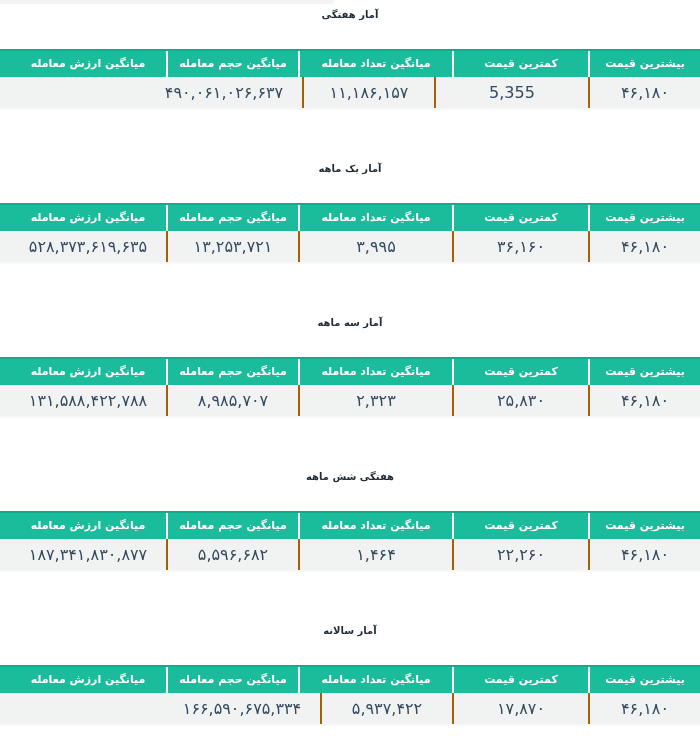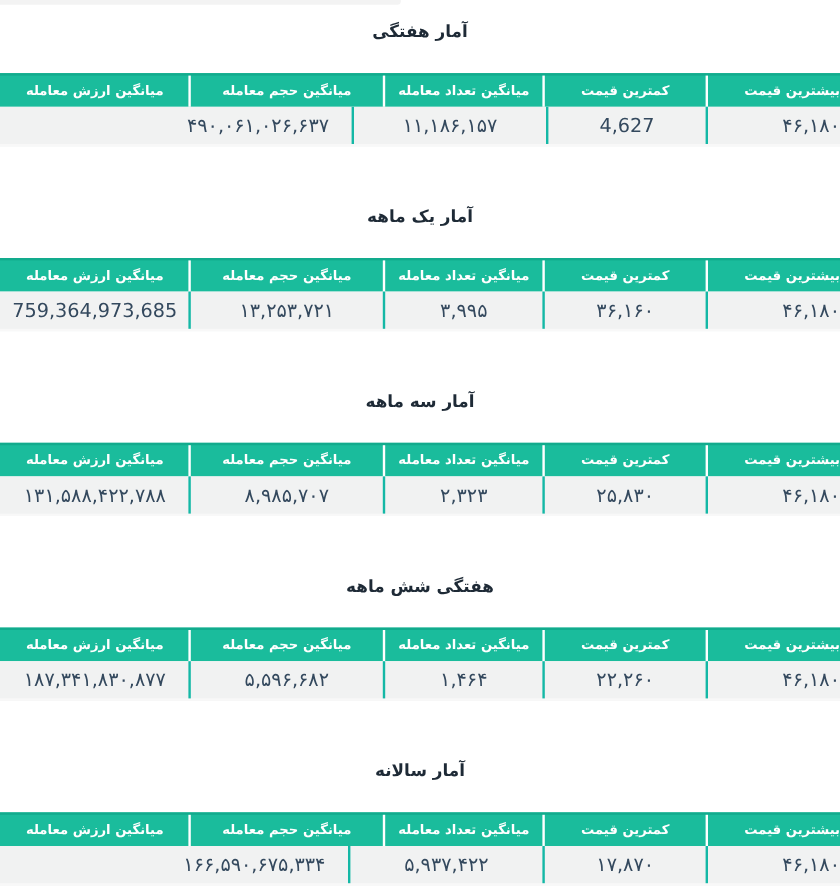--- a/index.html
+++ b/index.html
@@ -8,24 +8,24 @@
     direction:rtl;
     font-family:"DejaVu Sans", sans-serif;
     position:relative;
   }
   .top-strip{
     position:absolute;top:0;left:0;width:334px;height:4px;
     background:#f3f3f3;border-radius:0 0 3px 0;
   }
   .stat-section{width:700px;}
   .section-title{
-    margin:0;padding:15px 0 0 0;
+    margin:0;padding:3px 0 0 0;
     height:22px;line-height:24px;
     text-align:center;
-    font-size:14px;font-weight:bold;color:#1e2a36;
+    font-size:10px;font-weight:bold;color:#1e2a36;
   }
   .stat-section + .stat-section .section-title{padding-top:47px;}
   .tbl{
     width:700px;margin-top:24px;
     display:flex;flex-direction:column;
   }
   .thead{
     display:flex;height:28px;
     background:#1abc9c;
     border-top:2px solid #12ab8d;
@@ -43,46 +43,46 @@
     background:#f1f2f2;
     border-bottom:2px solid #f8f8f8;
     box-sizing:border-box;
   }
   .td{
     box-sizing:border-box;
     color:#34495e;font-size:16px;
     text-align:center;line-height:31px;
     white-space:nowrap;overflow:hidden;
   }
-  .td:not(:last-child){border-left:2px solid #14b8a6;}
+  .td:not(:last-child){border-left:2px solid #a16207;}
   
-  .c0{width:112px;text-align:right;}
+  .c0{width:112px;}
   .c1{width:136px;}
-  .c2{width:133px;}
-  .c3{width:162px;}
+  .c2{width:154px;}
+  .c3{width:132px;}
   .c4{width:156px;}
 </style>
 </head>
 <body>
 
 <div class="top-strip"></div>
 
 <section class="stat-section">
   <h2 class="section-title">آمار هفتگی</h2>
   <div class="tbl">
     <div class="thead">
       <div class="th c0">بیشترین قیمت</div>
       <div class="th c1">کمترین قیمت</div>
       <div class="th c2">میانگین تعداد معامله</div>
       <div class="th c3">میانگین حجم معامله</div>
       <div class="th c4">میانگین ارزش معامله</div>
     </div>
     <div class="trow">
       <div class="td c0">۴۶,۱۸۰</div>
-      <div class="td c2">4,627</div>
+      <div class="td c2">5,355</div>
       <div class="td c3">۱۱,۱۸۶,۱۵۷</div>
       <div class="td c4">۴۹۰,۰۶۱,۰۲۶,۶۳۷</div>
     </div>
   </div>
 </section>
 
 <section class="stat-section">
   <h2 class="section-title">آمار یک ماهه</h2>
   <div class="tbl">
     <div class="thead">
@@ -90,21 +90,21 @@
       <div class="th c1">کمترین قیمت</div>
       <div class="th c2">میانگین تعداد معامله</div>
       <div class="th c3">میانگین حجم معامله</div>
       <div class="th c4">میانگین ارزش معامله</div>
     </div>
     <div class="trow">
       <div class="td c0">۴۶,۱۸۰</div>
       <div class="td c1">۳۶,۱۶۰</div>
       <div class="td c2">۳,۹۹۵</div>
       <div class="td c3">۱۳,۲۵۳,۷۲۱</div>
-      <div class="td c4">759,364,973,685</div>
+      <div class="td c4">۵۲۸,۳۷۳,۶۱۹,۶۳۵</div>
     </div>
   </div>
 </section>
 
 <section class="stat-section">
   <h2 class="section-title">آمار سه ماهه</h2>
   <div class="tbl">
     <div class="thead">
       <div class="th c0">بیشترین قیمت</div>
       <div class="th c1">کمترین قیمت</div>

